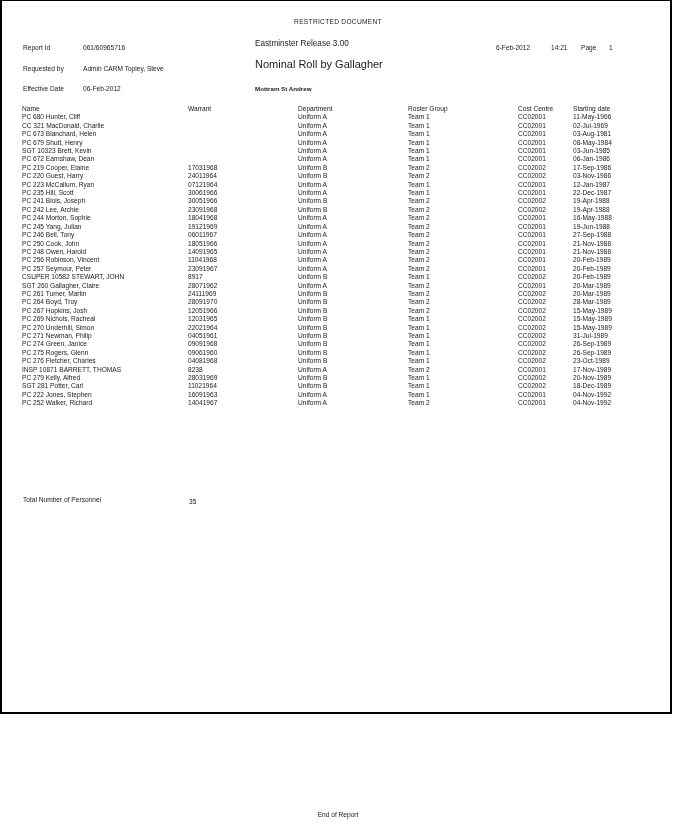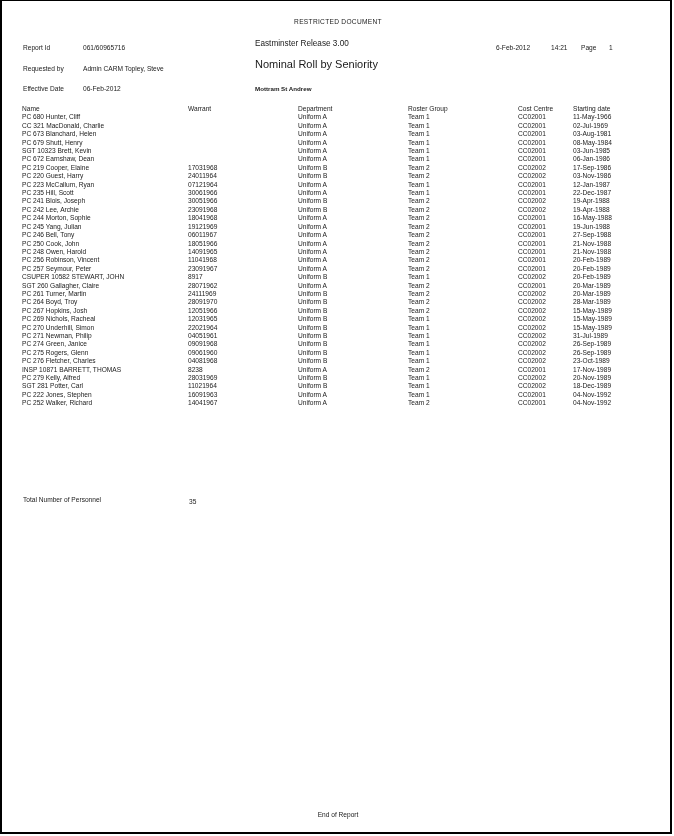--- a/index.html
+++ b/index.html
@@ -1,17 +1,17 @@
 <!DOCTYPE html>
 <html><head>
 <meta charset="utf-8">
 <style>
   html, body { margin: 0; padding: 0; background: #ffffff; }
   body { width: 674px; height: 836px; position: relative; overflow: hidden; font-family: "Liberation Sans", sans-serif; color: #1a1a1a; }
-  .page { position: absolute; left: 0; top: 0; width: 672px; height: 834px; border-left: 2px solid #000; border-top: 1px solid #000; border-right: 2px solid #000; border-bottom: 2px solid #000; box-sizing: border-box; background: #fff; }
+  .page { position: absolute; left: 0; top: 0; width: 672px; height: 714px; border-left: 2px solid #000; border-top: 1px solid #000; border-right: 2px solid #000; border-bottom: 2px solid #000; box-sizing: border-box; background: #fff; }
   .abs { position: absolute; white-space: nowrap; }
   .restricted { left: 0; width: 672px; text-align: center; top: 17px; font-size: 6.6px; letter-spacing: 0.3px; }
   .meta-label { left: 21px; font-size: 6.6px; }
   .meta-value { left: 81px; font-size: 6.6px; }
   .release { left: 253px; top: 38px; font-size: 8.2px; }
   .title { left: 253px; top: 57px; font-size: 11px; }
   .station { left: 253px; top: 84px; font-size: 6.2px; font-weight: bold; }
   .hdr-right { top: 43px; font-size: 6.6px; }
   table.roll { position: absolute; left: 20px; top: 104px; border-collapse: collapse; font-size: 6.6px; }
   table.roll td, table.roll th { padding: 0; height: 8.4px; line-height: 8.4px; font-weight: normal; text-align: left; white-space: nowrap; }
@@ -32,21 +32,21 @@
   <div class="abs restricted">RESTRICTED DOCUMENT</div>
 
   <div class="abs meta-label" style="top:43px">Report Id</div>
   <div class="abs meta-value" style="top:43px">061/60965716</div>
   <div class="abs meta-label" style="top:64px">Requested by</div>
   <div class="abs meta-value" style="top:64px">Admin CARM Topley, Steve</div>
   <div class="abs meta-label" style="top:84px">Effective Date</div>
   <div class="abs meta-value" style="top:84px">06-Feb-2012</div>
 
   <div class="abs release">Eastminster Release 3.00</div>
-  <div class="abs title">Nominal Roll by Seniority</div>
+  <div class="abs title">Nominal Roll by Gallagher</div>
   <div class="abs station">Mottram St Andrew</div>
 
   <div class="abs hdr-right" style="left:494px">6-Feb-2012</div>
   <div class="abs hdr-right" style="left:549px">14:21</div>
   <div class="abs hdr-right" style="left:579px">Page</div>
   <div class="abs hdr-right" style="left:607px">1</div>
 
   <table class="roll">
     <thead>
       <tr>

